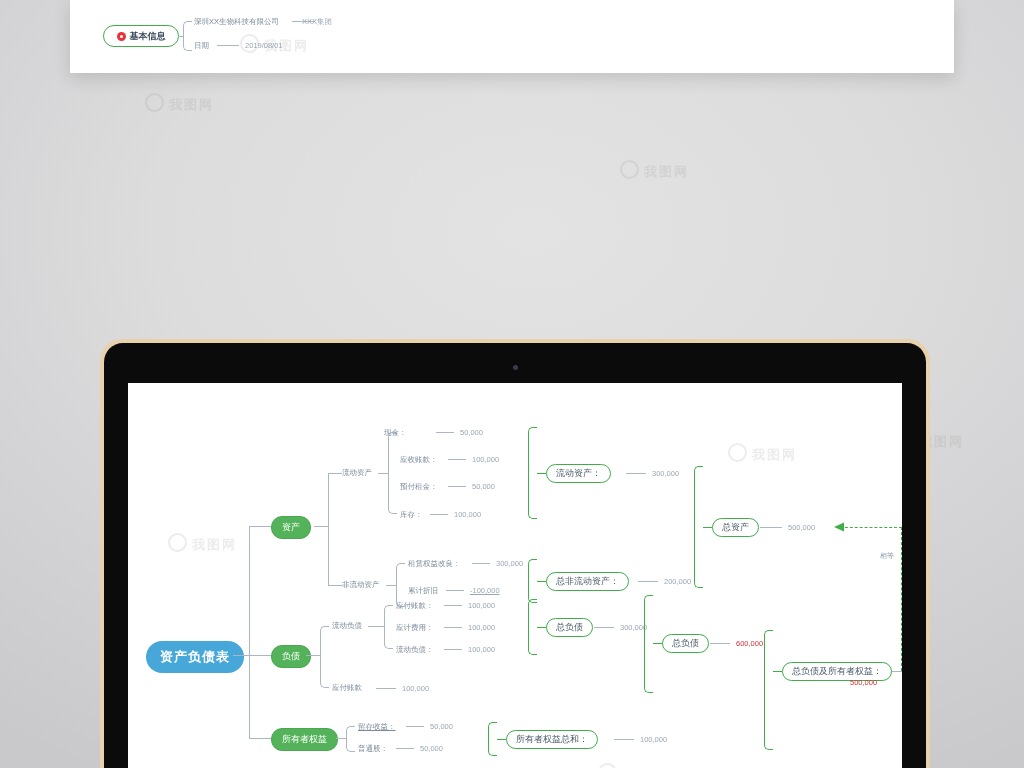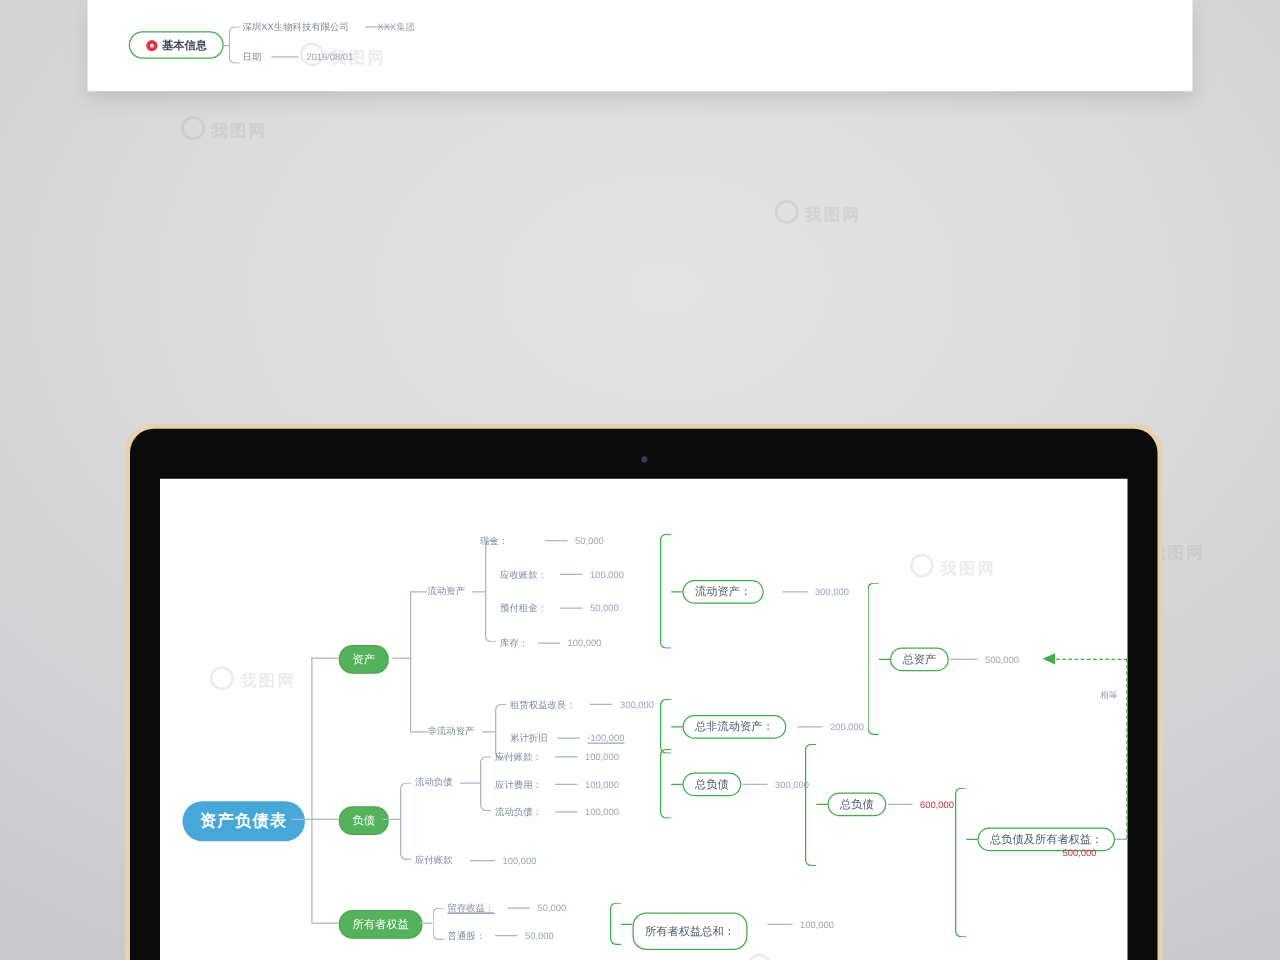--- a/index.html
+++ b/index.html
@@ -250,21 +250,21 @@
       <div class="leaf-label" style="position:absolute;left:230px;top:339px;text-decoration:underline;">留存收益：</div>
       <div class="hline" style="left:278px;top:343px;width:18px;"></div>
       <div class="leaf-value" style="position:absolute;left:302px;top:339px;">50,000</div>
 
       <div class="leaf-label" style="position:absolute;left:230px;top:361px;">普通股：</div>
       <div class="hline" style="left:268px;top:365px;width:18px;"></div>
       <div class="leaf-value" style="position:absolute;left:292px;top:361px;">50,000</div>
 
       <div class="gbrk" style="left:360px;top:339px;width:9px;height:34px;"></div>
       <div class="gstub" style="left:369px;top:356px;width:9px;"></div>
-      <div class="node pill-green" style="left:378px;top:347px;height:30px;">
+      <div class="node pill-green" style="left:378px;top:347px;height:19px;">
         <span>所有者权益总和：</span>
       </div>
       <div class="hline" style="left:486px;top:356px;width:20px;"></div>
       <div class="leaf-value" style="position:absolute;left:512px;top:352px;">100,000</div>
 
       <div class="gbrk" style="left:636px;top:247px;width:9px;height:120px;"></div>
       <div class="gstub" style="left:645px;top:288px;width:9px;"></div>
       <div class="node pill-green" style="left:654px;top:279px;height:19px;">
         <span>总负债及所有者权益：</span>
       </div>

